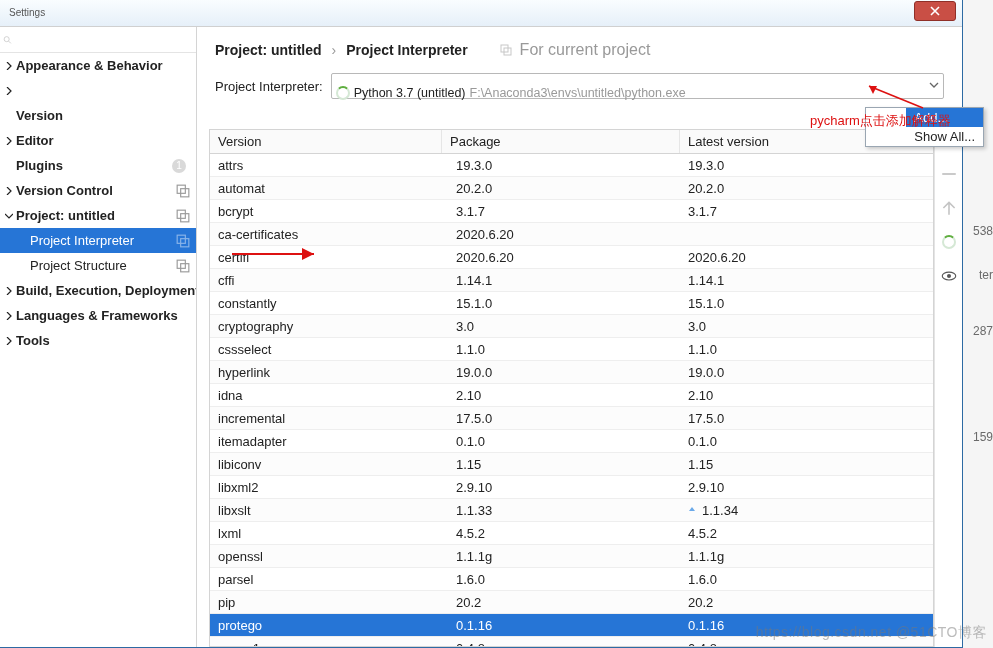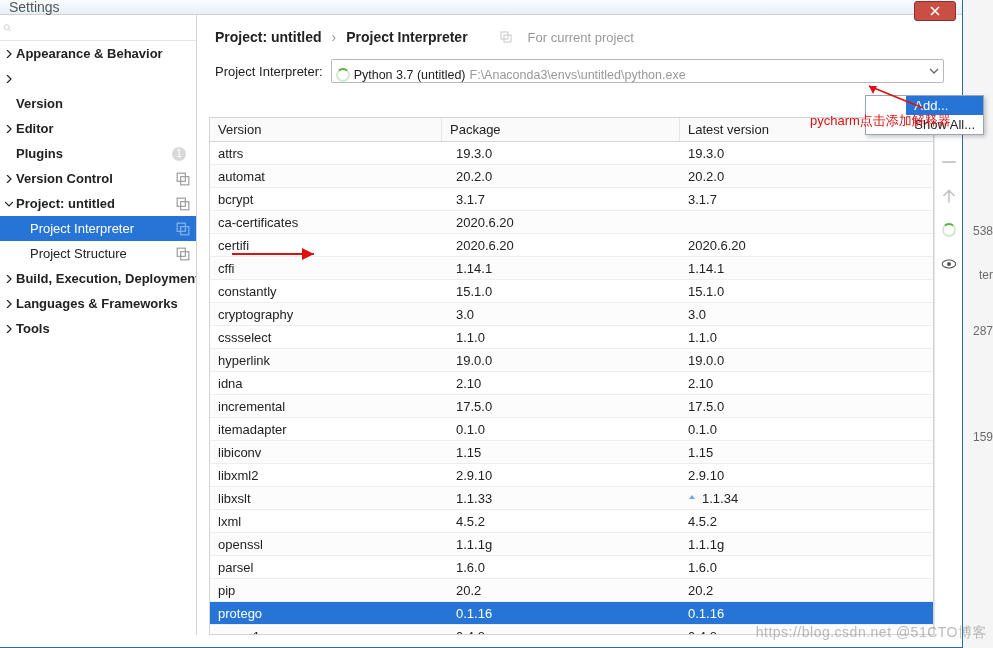--- a/index.html
+++ b/index.html
@@ -1,20 +1,20 @@
 <!DOCTYPE html>
 <html><head>
 <meta charset="utf-8">
 <style>
 * { margin:0; padding:0; box-sizing:border-box; font-family:"Segoe UI","Microsoft YaHei",Arial,sans-serif; }
 html,body { width:993px; height:648px; background:#f5f5f5; font-size:13px; color:#222; overflow:hidden; }
 
 
 .window { position:absolute; left:-2px; top:-2px; width:965px; height:650px; border:1px solid #2d6aa3; background:#fff; }
-.titlebar { height:16px; background:linear-gradient(#fafdff,#e6f0f9); border-bottom:1px solid #d0d0d0; display:flex; align-items:center; padding-left:10px; color:#555; font-size:14px; position:relative;}
+.titlebar { height:28px; background:linear-gradient(#fafdff,#e6f0f9); border-bottom:1px solid #d0d0d0; display:flex; align-items:center; padding-left:10px; color:#555; font-size:10px; position:relative;}
 .titlebar .close { position:absolute; right:6px; top:2px; width:42px; height:20px; background:#c94f45; border:1px solid #8f2f28; border-radius:3px; display:flex; align-items:center; justify-content:center;}
 .titlebar .close svg { width:10px; height:10px; }
 
 .body { display:flex; height:calc(100% - 28px); }
 
 
 .sidebar { width:198px; border-right:1px solid #d4d4d4; display:flex; flex-direction:column; background:#fff;}
 .search { height:26px; border-bottom:1px solid #e4e4e4; display:flex; align-items:center; padding:0 4px; }
 .search svg { width:14px; height:14px; opacity:.5; margin-right:4px; }
 .nav { overflow:auto; }
@@ -26,26 +26,26 @@
 .nav .item.bold .label { font-weight:bold; }
 .nav .icon-right { width:14px; height:14px; opacity:.45; }
 .nav .lvl1 { padding-left:6px; }
 .nav .lvl2 { padding-left:20px; }
 .badge { background:#d9d9d9; color:#fff; border-radius:50%; width:14px; height:14px; font-size:10px; display:flex; align-items:center; justify-content:center; margin-right:4px;}
 
 
 .main { flex:1; display:flex; flex-direction:column; position:relative; }
 .breadcrumb { padding:14px 18px 10px; font-weight:bold; font-size:14px; display:flex; align-items:center; gap:10px;}
 .breadcrumb .sep { color:#999; font-weight:normal; }
-.breadcrumb .hint { font-weight:normal; color:#999; font-size:13px; margin-left:22px; display:flex; align-items:center; gap:16px;}
+.breadcrumb .hint { font-weight:normal; color:#999; font-size:16px; margin-left:22px; display:flex; align-items:center; gap:8px;}
 .breadcrumb .hint svg { width:12px; height:12px; opacity:.55; }
 
 .interp-row { padding:4px 18px 12px; font-size:13px; display:flex; align-items:center; }
 .interp-row .lbl { margin-right:8px; }
-.interp-row .dropdown { flex:1; height:24px; border:1px solid #b8b8b8; border-radius:2px; display:flex; align-items:flex-end; padding:0 4px; background:#fff; position:relative;}
+.interp-row .dropdown { flex:1; height:24px; border:1px solid #b8b8b8; border-radius:2px; display:flex; align-items:flex-start; padding:12px 4px; background:#fff; position:relative;}
 .interp-row .dropdown .spinner { width:14px; height:14px; border:2px solid #d5e8d5; border-top-color:#5fae3f; border-radius:50%; margin-right:4px; }
 .interp-row .dropdown .interp-name { font-size:12.5px; }
 .interp-row .dropdown .interp-path { color:#999; font-size:12.5px; margin-left:4px; }
 .interp-row .dropdown .dd-caret { position:absolute; right:4px; top:6px; width:10px; height:10px; }
 
 .right-strip { width:28px; border-left:1px solid #e4e4e4; display:flex; flex-direction:column; align-items:center; padding-top:12px; gap:16px; position:absolute; right:0; top:92px; bottom:0; background:#fff;}
 .right-strip .btn { width:18px; height:18px; color:#666; display:flex; align-items:center; justify-content:center; cursor:pointer;}
 .right-strip .btn.disabled { opacity:.35; }
 .right-strip .spinner2 { width:14px; height:14px; border:2px solid #d5e8d5; border-top-color:#5fae3f; border-radius:50%;}
 

